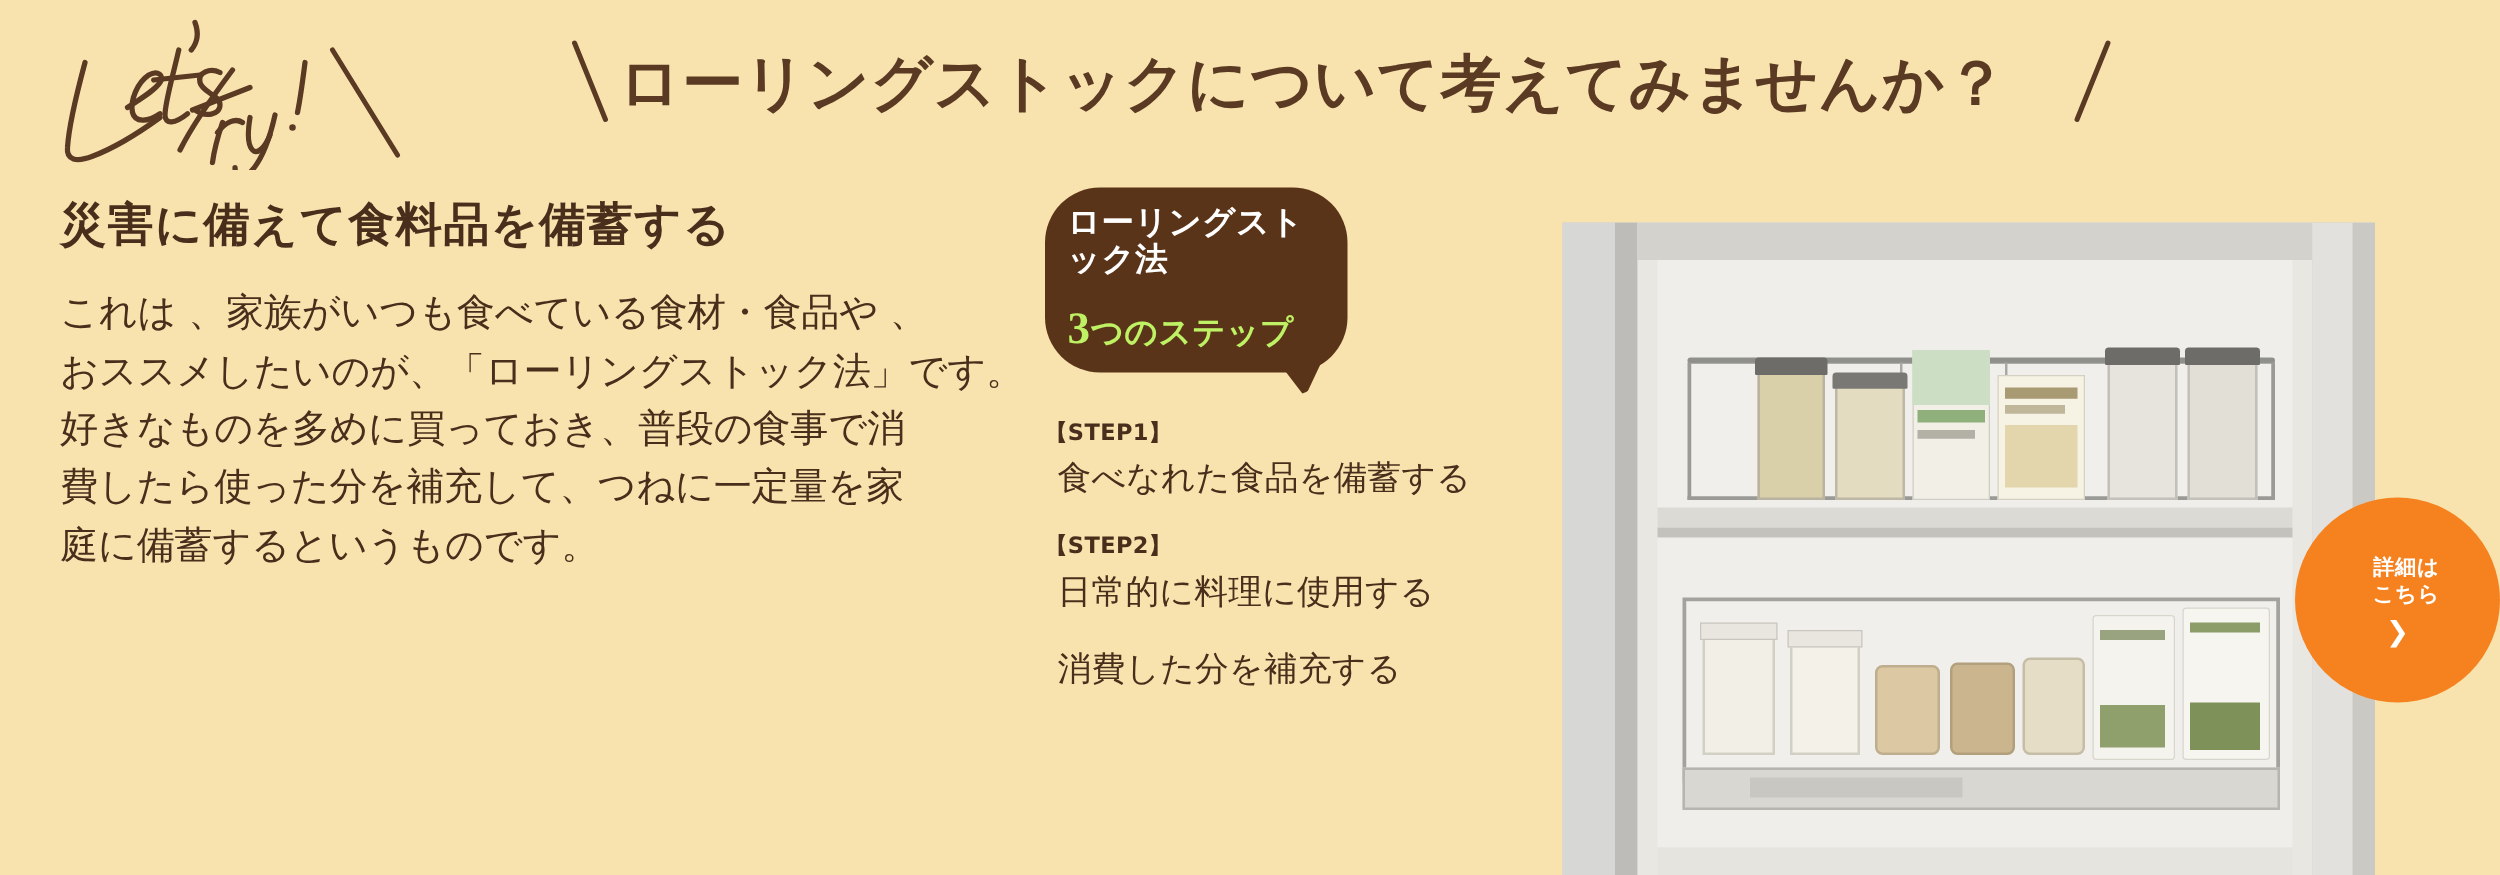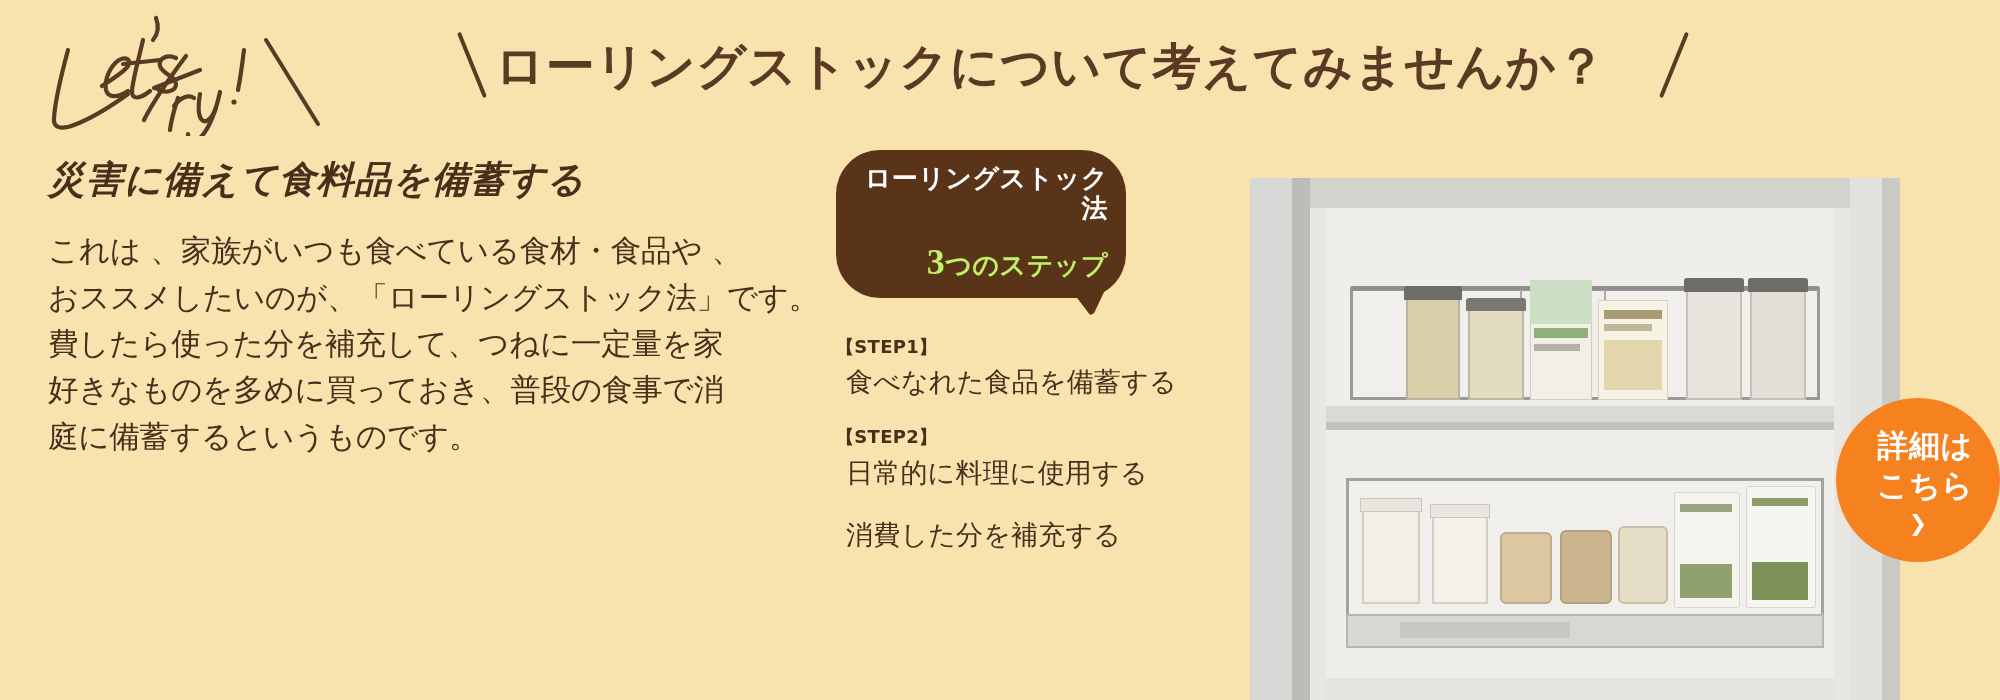--- a/index.html
+++ b/index.html
@@ -36,37 +36,36 @@
   #slash-left  { left:470px; transform:rotate(-22deg); }
   #slash-right { left:1672px; transform:rotate(22deg); }
 
   
   #left-col { position:absolute; left:48px; top:158px; width:620px; }
 
   #sub-heading {
     font-size:37px; font-weight:bold; color:#4A2E1C;
     letter-spacing:1px; line-height:1.2;
     font-family:"DejaVu Sans","Liberation Sans",sans-serif;
-    font-style:italic;
   }
   #body-copy {
     margin-top:26px;
     font-size:30.5px; line-height:1.52; color:#4A2E1C;
     letter-spacing:-0.2px;
     font-family:"DejaVu Sans","Liberation Sans",sans-serif;
   }
   #body-copy .ln { display:block; white-space:nowrap; }
 
   
   #mid-col { position:absolute; left:836px; top:150px; width:330px; }
 
   #bubble {
-    position:relative; width:290px; min-height:88px;
+    position:relative; width:242px; min-height:88px;
     background:#5A3418; border-radius:44px;
-    padding:14px 18px 16px 18px; text-align:right;
+    padding:14px 18px 16px 18px; text-align:left;
   }
   #bubble:after {
     content:""; position:absolute; right:18px; bottom:-20px;
     width:42px; height:34px; background:#5A3418;
     border-bottom-right-radius:34px 26px;
     transform:skewX(-16px) rotate(4deg);
     clip-path:polygon(0 0,100% 0,62% 100%);
   }
   .bubble-l1 {
     display:block; color:#ffffff; font-size:26px; font-weight:bold;
@@ -179,21 +178,21 @@
   #pk2b{ left:502px; top:384px; width:56px; height:38px; background:#7e9159; }
 
   
   #cta {
     position:absolute; left:1836px; top:398px; width:164px; height:164px;
     border-radius:50%; background:#F5821F; color:#fff;
     display:flex; flex-direction:column; align-items:center;
     justify-content:center; text-align:center; cursor:pointer;
   }
   #cta-l1, #cta-l2 {
-    display:block; font-size:31px; font-weight:bold; line-height:1.3;
+    display:block; font-size:17px; font-weight:bold; line-height:1.3;
     letter-spacing:.5px;
     font-family:"DejaVu Sans","Liberation Sans",sans-serif;
     margin-left:14px;
   }
   #cta-chev {
     display:block; margin-top:8px; font-size:22px; line-height:1;
     font-weight:bold;
   }
 </style>
 </head>
@@ -236,22 +235,22 @@
     <div id="headline">ローリングストックについて考えてみませんか？</div>
     <div id="slash-right"></div>
   </div>
 
   <div id="left-col">
     <h2 id="sub-heading">災害に備えて食料品を備蓄する</h2>
 
     <div id="body-copy">
       <span class="ln">これは 、家族がいつも食べている食材・食品や 、</span>
       <span class="ln">おススメしたいのが、「ローリングストック法」です。</span>
+      <span class="ln">好きなものを多めに買っておき、普段の食事で消</span>
       <span class="ln">費したら使った分を補充して、つねに一定量を家</span>
-      <span class="ln">好きなものを多めに買っておき、普段の食事で消</span>
       <span class="ln">庭に備蓄するというものです。</span>
     </div>
   </div>
 
   <div id="mid-col">
 
     <div id="bubble">
       <span class="bubble-l1">ローリングストック法</span>
       <span class="bubble-l2"><span class="big">3</span><span>つのステップ</span></span>
     </div>

